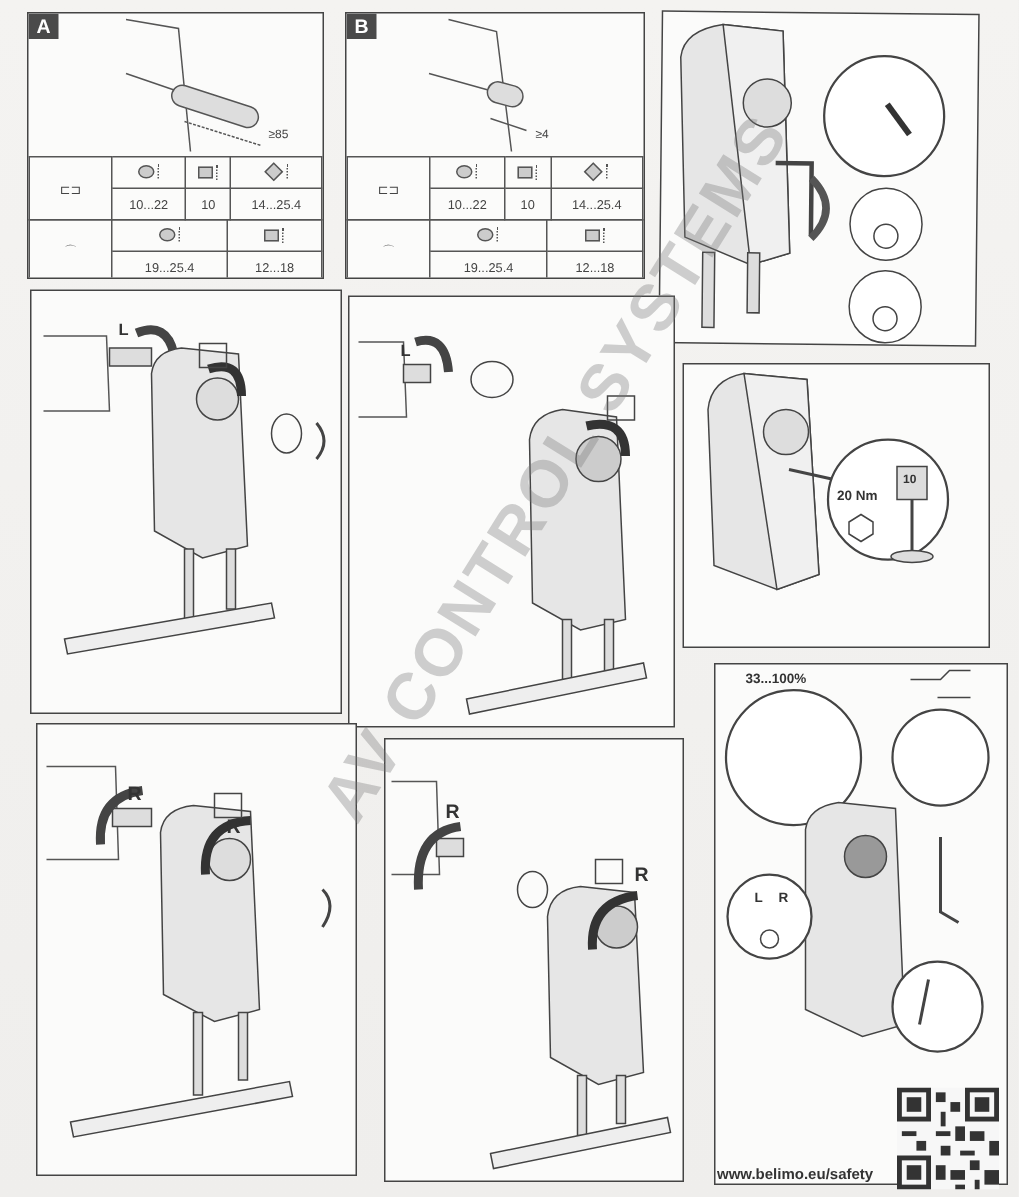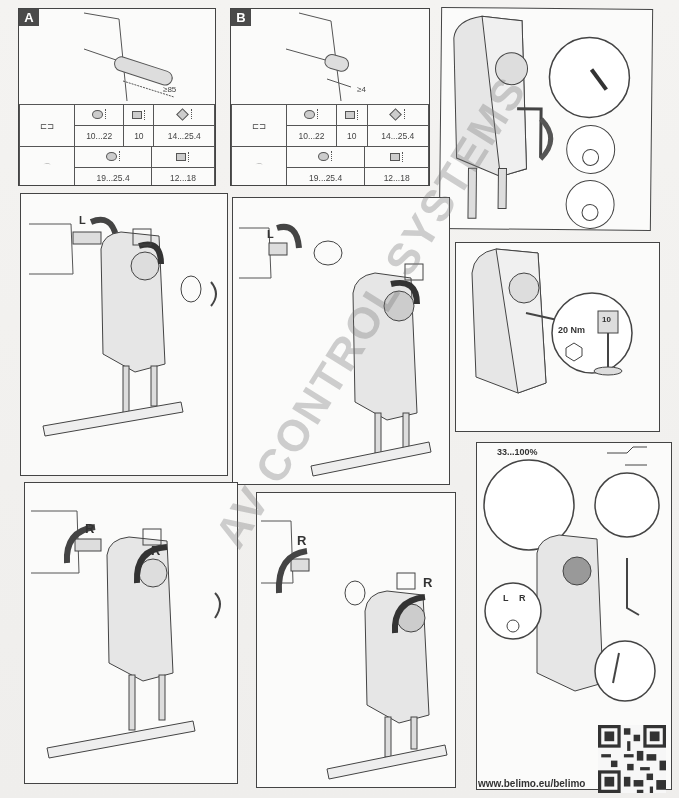--- a/index.html
+++ b/index.html
@@ -58,21 +58,21 @@
 <div class="page">
 
   <div class="panel" style="left:18px;top:8px;width:198px;height:178px;">
     <div class="badge">A</div>
     <svg width="198" height="95">
       <path d="M65 4 L100 10 L108 92" stroke="#555" fill="none" stroke-width="1"></path>
       <path d="M65 40 L100 52" stroke="#555" fill="none"></path>
       <rect x="98" y="46" width="60" height="14" rx="7" transform="rotate(18 98 46)" fill="#ddd" stroke="#555"></rect>
       <line x1="104" y1="72" x2="155" y2="88" stroke="#555" stroke-dasharray="2 1"></line>
     </svg>
-    <span class="dimtext" style="left:128px;top:76px;padding-left:16px;">≥85</span>
+    <span class="dimtext" style="left:144px;top:76px;padding-left:16px;">≥85</span>
     <table class="shaft" style="top:95px;width:196px;">
       <tbody>
           <tr>
         <td rowspan="2" style="width:55px;">⊏⊐</td>
         <td><span class="sym">
                 <span class="c"></span>
                 <span class="dim"></span>
               </span></td>
         <td><span class="sym">
                 <span class="s"></span>
@@ -284,21 +284,21 @@
       <rect x="128" y="224" width="6" height="40" fill="#ddd" stroke="#444"></rect>
       <rect x="154" y="224" width="6" height="32" fill="#ddd" stroke="#444"></rect>
       <polygon points="70,276 188,252 190,262 72,286" fill="#eee" stroke="#444"></polygon>
     </svg>
     <span class="label-txt" style="left:40px;top:40px;font-size:13px;">R</span>
     <span class="label-txt" style="left:166px;top:82px;font-size:13px;">R</span>
   </div>
 
   <div class="watermark" style="left:205px;top:530px;">AV CONTROL SYSTEMS</div>
 
-  <span class="url">www.belimo.eu/belimo</span>
+  <span class="url">www.belimo.eu/safety</span>
   <svg class="qr" viewBox="0 0 21 21" style="left:597px;top:725px;width:70px;height:68px;">
     <rect width="21" height="21" fill="#f7f7f7"></rect>
     <g fill="#333">
       <rect x="0" y="0" width="7" height="7"></rect>
         <rect x="1" y="1" width="5" height="5" fill="#f7f7f7"></rect>
         <rect x="2" y="2" width="3" height="3"></rect>
       <rect x="14" y="0" width="7" height="7"></rect>
         <rect x="15" y="1" width="5" height="5" fill="#f7f7f7"></rect>
         <rect x="16" y="2" width="3" height="3"></rect>
       <rect x="0" y="14" width="7" height="7"></rect>

